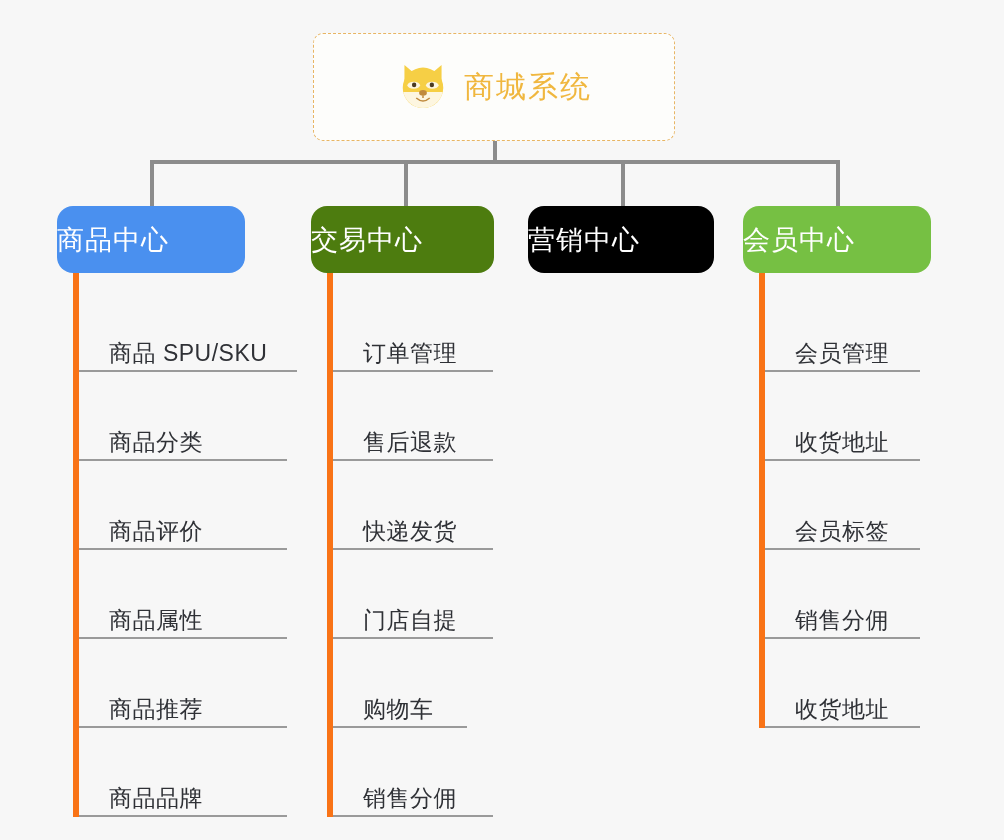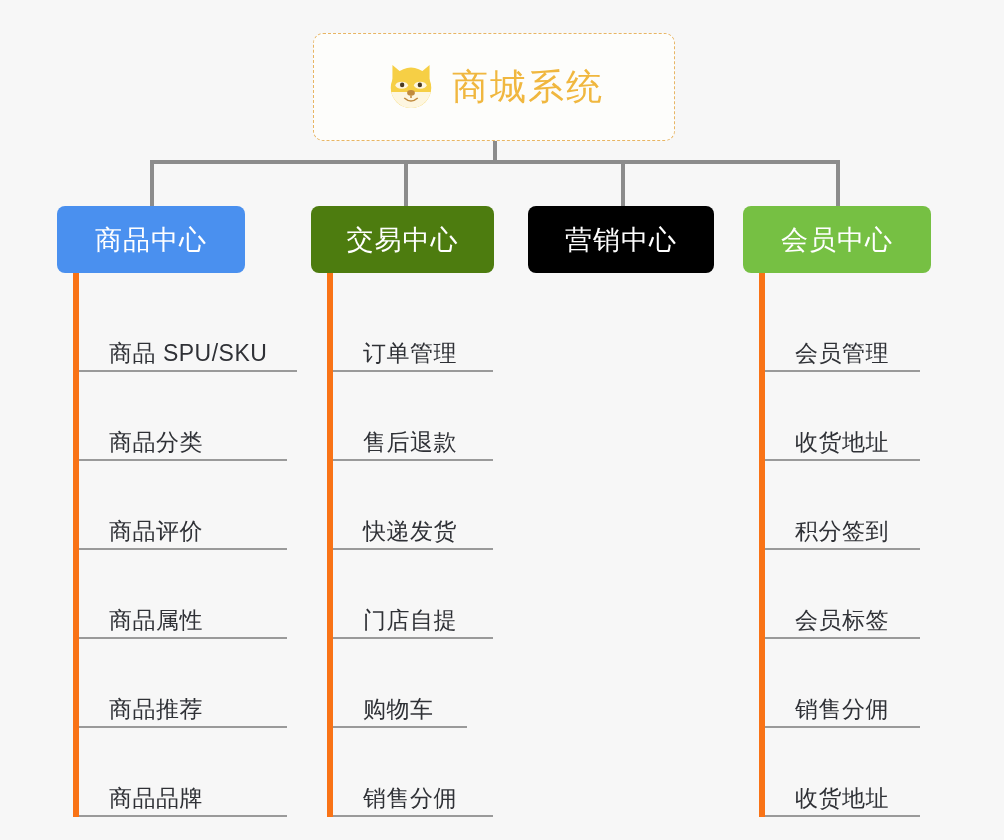--- a/index.html
+++ b/index.html
@@ -37,21 +37,21 @@
     justify-content: center;
     gap: 14px;
   }
   .root-icon {
     width: 54px;
     height: 54px;
     flex: 0 0 auto;
     display: block;
   }
   .root-label {
-    font-size: 36px;
+    font-size: 30px;
     line-height: 1;
     color: #f0b73f;
     letter-spacing: 2px;
     white-space: nowrap;
   }
 
   
   .conn {
     position: absolute;
     background: #8c8c8c;
@@ -84,24 +84,24 @@
     top: 206px;
   }
   .column.c1 { left: 57px;  }
   .column.c2 { left: 311px; }
   .column.c3 { left: 528px; }
   .column.c4 { left: 743px; }
 
   .cat-header {
     box-sizing: border-box;
     height: 67px;
-    border-radius: 8px;
+    border-radius: 16px;
     display: flex;
     align-items: center;
-    justify-content: center;
+    justify-content: flex-start;
     color: #ffffff;
     font-size: 27px;
     letter-spacing: 1px;
     white-space: nowrap;
   }
   .column.c1 .cat-header { width: 188px; }
   .column.c2 .cat-header { width: 183px; }
   .column.c3 .cat-header { width: 186px; }
   .column.c4 .cat-header { width: 188px; }
 
@@ -232,23 +232,20 @@
       <span>会员中心</span>
     </div>
     <div class="branch-body">
       <div class="leaf">
         <span class="leaf-label">会员管理</span>
       </div>
       <div class="leaf">
         <span class="leaf-label">收货地址</span>
       </div>
       <div class="leaf">
-        <span class="leaf-label">积分签到</span>
-      </div>
-      <div class="leaf">
         <span class="leaf-label">会员标签</span>
       </div>
       <div class="leaf">
         <span class="leaf-label">销售分佣</span>
       </div>
       <div class="leaf">
         <span class="leaf-label">收货地址</span>
       </div>
     </div>
   </div>

